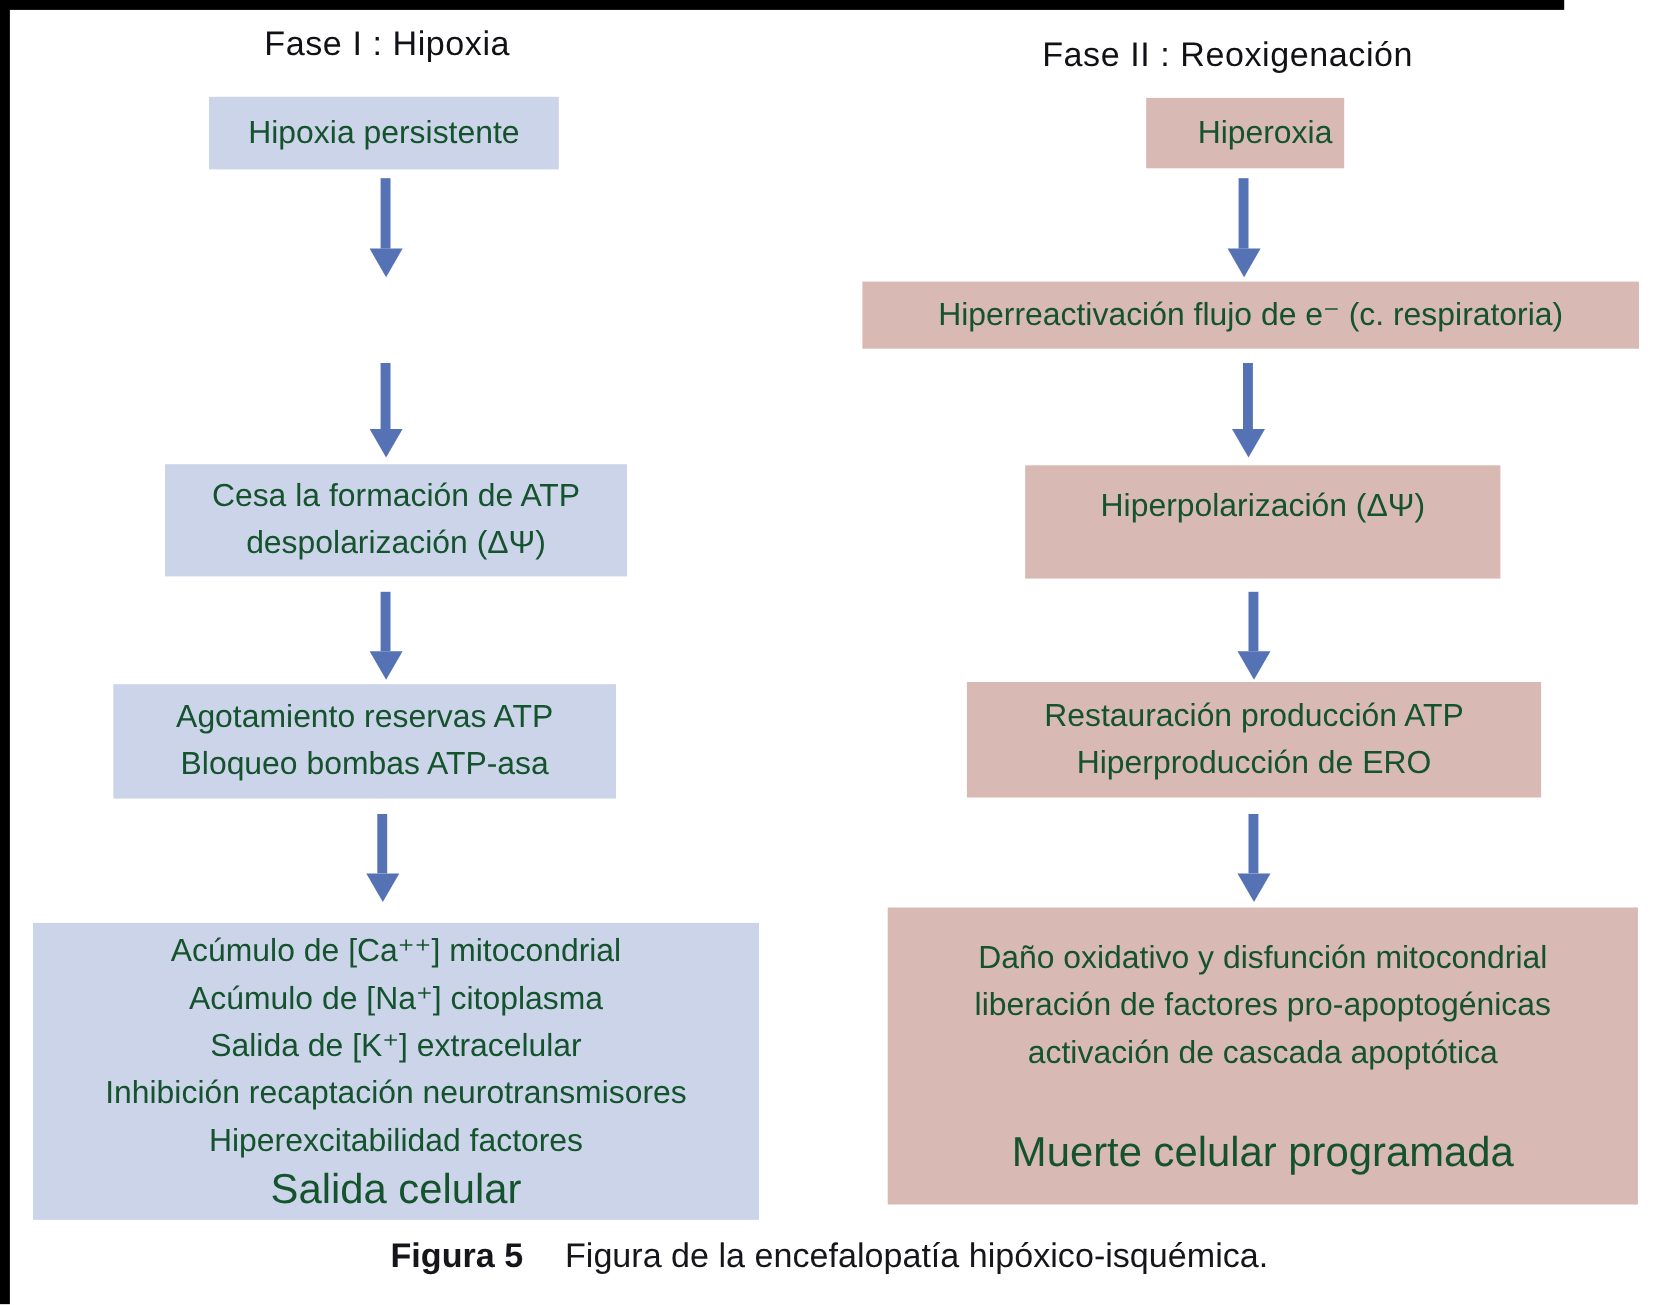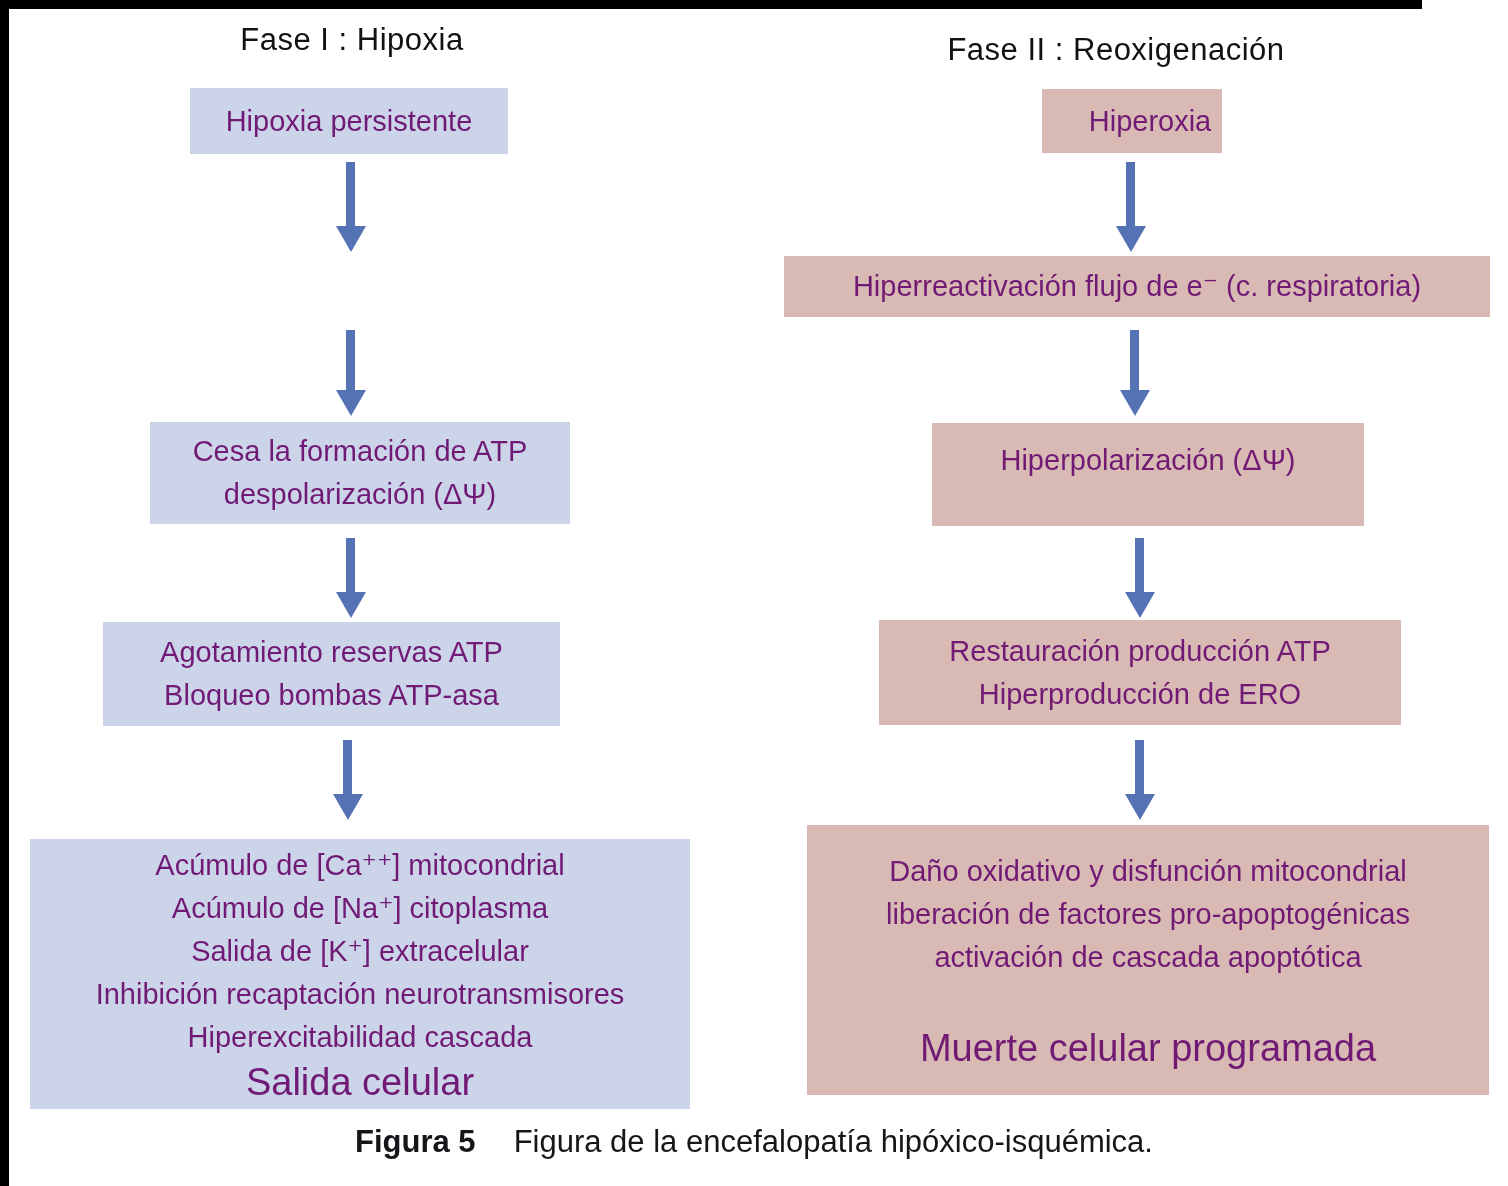--- a/index.html
+++ b/index.html
@@ -33,21 +33,21 @@
 
   .box {
     position: absolute;
     display: flex;
     flex-direction: column;
     align-items: center;
     justify-content: center;
     text-align: center;
     font-size: 29px;
     line-height: 43px;
-    color: #701a75;
+    color: #14532d;
   }
   .box.blue { background: var(--blue-box-color, #ccd4e9); }
   .box.pink { background: var(--pink-box-color, #d9b9b3); }
   .box .big-line { font-size: 38px; line-height: 46px; }
 
   .box-l1 { left: 190px;  top: 88px;  width: 318px; height: 66px; }
   .box-l2 { left: 46px;   top: 256px; width: 616px; height: 60px; }
   .box-l3 { left: 150px;  top: 422px; width: 420px; height: 102px; }
   .box-l4 { left: 103px;  top: 622px; width: 457px; height: 104px; }
   .box-l5 { left: 30px;   top: 826px; width: 660px; height: 270px; margin-top: 13px; }
@@ -126,21 +126,21 @@
     <div>Agotamiento reservas ATP</div>
     <div>Bloqueo bombas ATP-asa</div>
   </div>
   <div class="arrow arr-l4"></div>
 
   <div class="box blue box-l5">
     <div>Acúmulo de [Ca⁺⁺] mitocondrial</div>
     <div>Acúmulo de [Na⁺] citoplasma</div>
     <div>Salida de [K⁺] extracelular</div>
     <div>Inhibición recaptación neurotransmisores</div>
-    <div>Hiperexcitabilidad cascada</div>
+    <div>Hiperexcitabilidad factores</div>
     <div class="big-line">Salida celular</div>
   </div>
 
   <div class="box pink box-r1">
     <div>Hiperoxia</div>
   </div>
   <div class="arrow arr-r1"></div>
 
   <div class="box pink box-r2">
     <div>Hiperreactivación flujo de e⁻ (c. respiratoria)</div>

